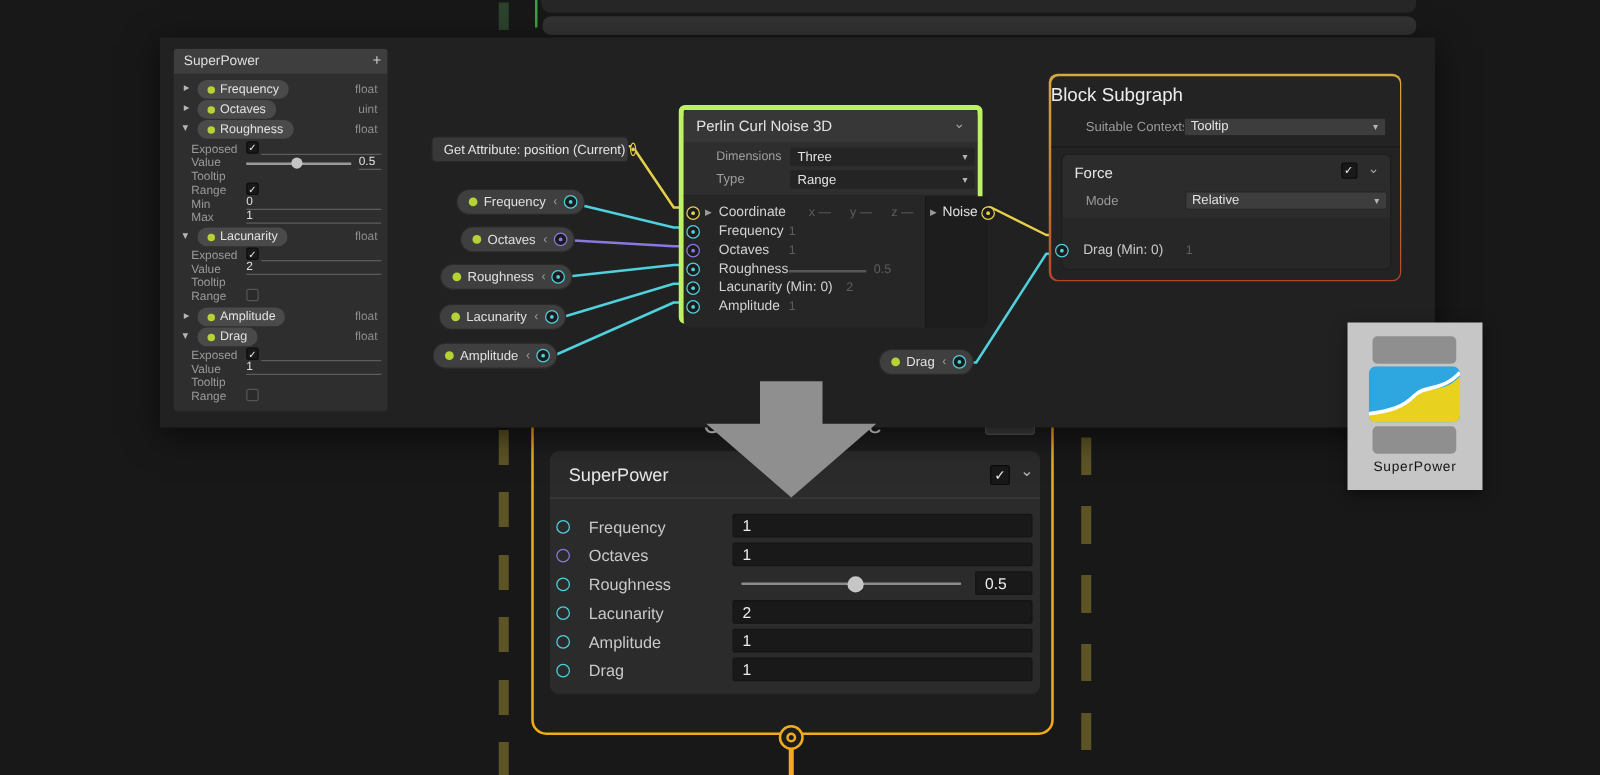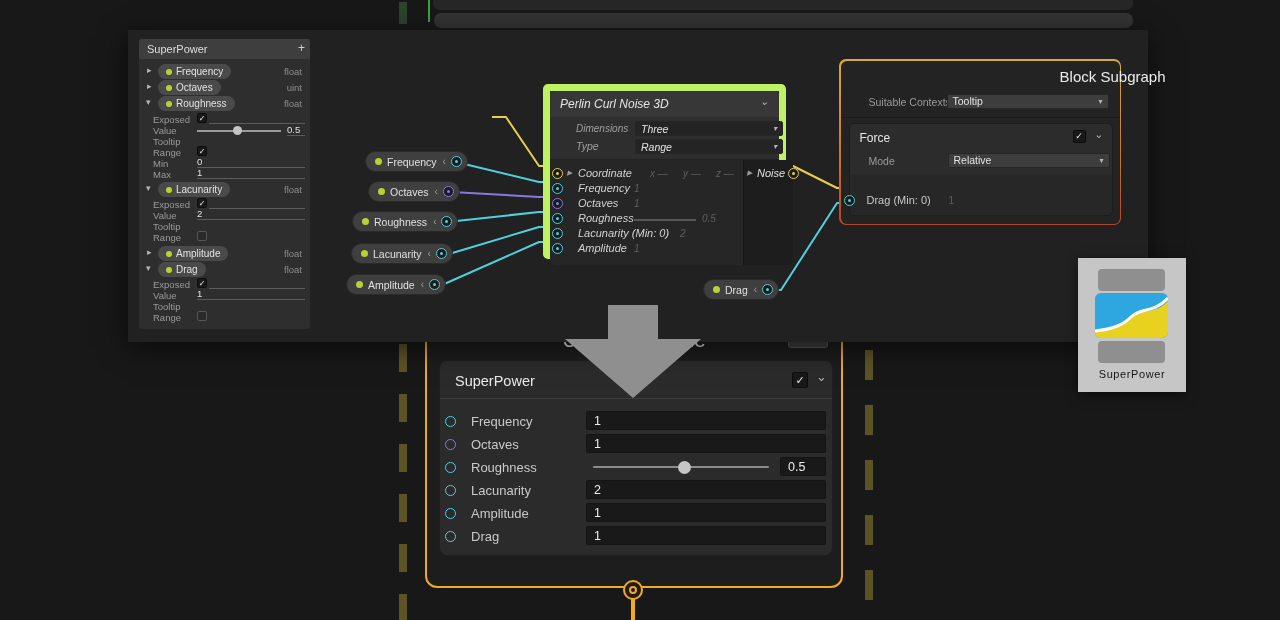--- a/index.html
+++ b/index.html
@@ -202,20 +202,26 @@
           <span>✓</span>
         </span>
       <span class="underfield abs" style="left:70px;top:239px;width:96px;height:10px;"></span>
       <span class="abs" style="left:14px;top:251px;font-size:9.5px;color:#9a9a9a;">Value</span>
       <span class="underfield abs" style="left:58px;top:249px;width:108px;font-size:9.5px;color:#e0e0e0;">1</span>
       <span class="abs" style="left:14px;top:262px;font-size:9.5px;color:#9a9a9a;">Tooltip</span>
       <span class="abs" style="left:14px;top:273px;font-size:9.5px;color:#9a9a9a;">Range</span>
       <span class="checkbox empty abs" style="left:58px;top:272px;width:10px;height:10px;"></span>
     </div>
 
+    <div class="abs" style="left:217px;top:79px;width:158px;height:21px;background:#383838;border:1px solid #262626;border-radius:4px;box-sizing:border-box;display:flex;align-items:center;">
+      <span style="font-size:10.5px;color:#e4e4e4;margin-left:9px;white-space:nowrap;">Get Attribute: position (Current)</span>
+      <span class="port" style="width:11px;height:11px;border:1.5px solid #e6cf4a;margin-left:4px;">
+          <i style="width:3px;height:3px;background:#e6cf4a;"></i>
+        </span>
+    </div>
 
     <div class="pill" style="left:237px;top:121px;">
       <span class="dot"></span>
       <span class="lbl">Frequency</span>
       <span class="col">‹</span>
       <span class="port" style="width:11px;height:11px;border:1.5px solid #4fd0dc;">
           <i style="width:3px;height:3px;background:#4fd0dc;"></i>
         </span>
     </div>
     <div class="pill" style="left:240px;top:151px;">
@@ -252,21 +258,21 @@
     </div>
     <div class="pill" style="left:575px;top:249px;">
       <span class="dot"></span>
       <span class="lbl">Drag</span>
       <span class="col">‹</span>
       <span class="port" style="width:11px;height:11px;border:1.5px solid #4fd0dc;">
           <i style="width:3px;height:3px;background:#4fd0dc;"></i>
         </span>
     </div>
 
-    <div class="abs" style="left:415px;top:54px;width:243px;height:175px;background:#2e2e2e;border:7px solid #bef264;border-radius:5px;box-sizing:border-box;overflow:visible;font-style:italic;">
+    <div class="abs" style="left:415px;top:54px;width:243px;height:175px;background:#2e2e2e;border:4px solid #bef264;border-radius:5px;box-sizing:border-box;overflow:visible;">
       <div class="abs" style="left:0;top:0;width:100%;height:26px;background:#373737;border-radius:5px 5px 0 0;">
         <span class="abs" style="left:10px;top:6px;font-size:12px;color:#e4e4e4;">Perlin Curl Noise 3D</span>
         <span class="abs" style="right:10px;top:4px;font-size:11px;color:#aaa;">⌄</span>
       </div>
       <div class="abs" style="left:0;top:26px;width:100%;height:42px;background:#2e2e2e;border-bottom:1px solid #232323;">
         <span class="abs" style="left:26px;top:6px;font-size:10px;color:#9f9f9f;">Dimensions</span>
         <span class="dropdown abs" style="left:85px;top:4px;width:148px;height:15px;background:#242424;">
           <span>Three</span>
           <span class="arrow">▾</span>
         </span>
@@ -331,21 +337,21 @@
         <span class="abs" style="left:14px;top:1px;font-size:11px;color:#e0e0e0;">Noise</span>
         <span class="port abs" style="left:45px;top:2px;width:11px;height:11px;border:1.5px solid #e6cf4a;">
             <i style="width:3px;height:3px;background:#e6cf4a;"></i>
           </span>
       </div>
     </div>
 
     <div class="abs" style="left:711px;top:29px;width:282px;height:166px;border-radius:7px;padding:1.5px;box-sizing:border-box;
                 background:linear-gradient(180deg,#d8a93c,#c4762f 60%,#b4452a);">
       <div style="position:relative;width:100%;height:100%;background:#232323;border-radius:6px;">
-        <div class="abs" style="left:0;top:7px;width:100%;text-align:right;font-size:15px;color:#ececec;padding-left:46px;">Block Subgraph</div>
+        <div class="abs" style="left:0;top:7px;width:100%;text-align:left;font-size:15px;color:#ececec;">Block Subgraph</div>
         <span class="abs" style="left:28px;top:35px;font-size:10.5px;color:#9a9a9a;">Suitable Contexts</span>
         <span class="dropdown abs" style="left:106px;top:33px;width:162px;height:15px;">
           <span>Tooltip</span>
           <span class="arrow">▾</span>
         </span>
         <div class="divider-h abs" style="left:0;top:56px;width:100%;background:#1a1a1a;"></div>
 
         <div class="abs" style="left:8px;top:62px;width:264px;height:93px;background:#2c2c2c;border:1px solid #1d1d1d;border-radius:5px;box-sizing:border-box;">
           <span class="abs" style="left:10px;top:7px;font-size:12px;color:#e6e6e6;">Force</span>
           <span class="checkbox abs" style="right:26px;top:6px;width:13px;height:13px;font-size:9px;">

